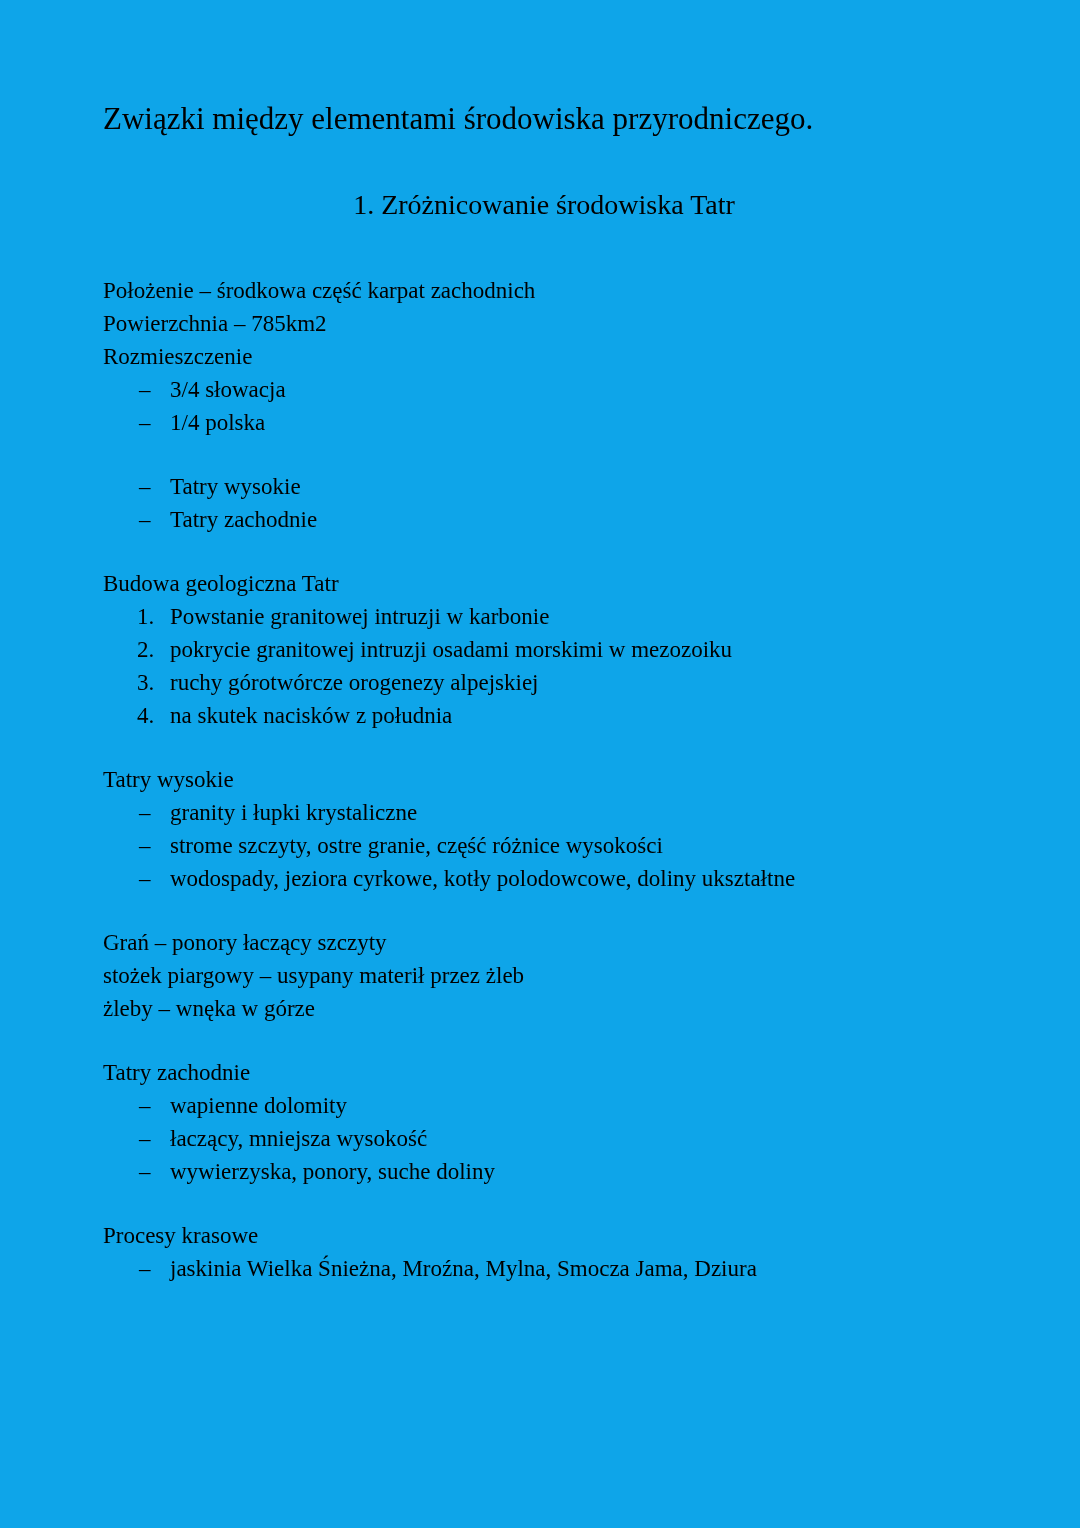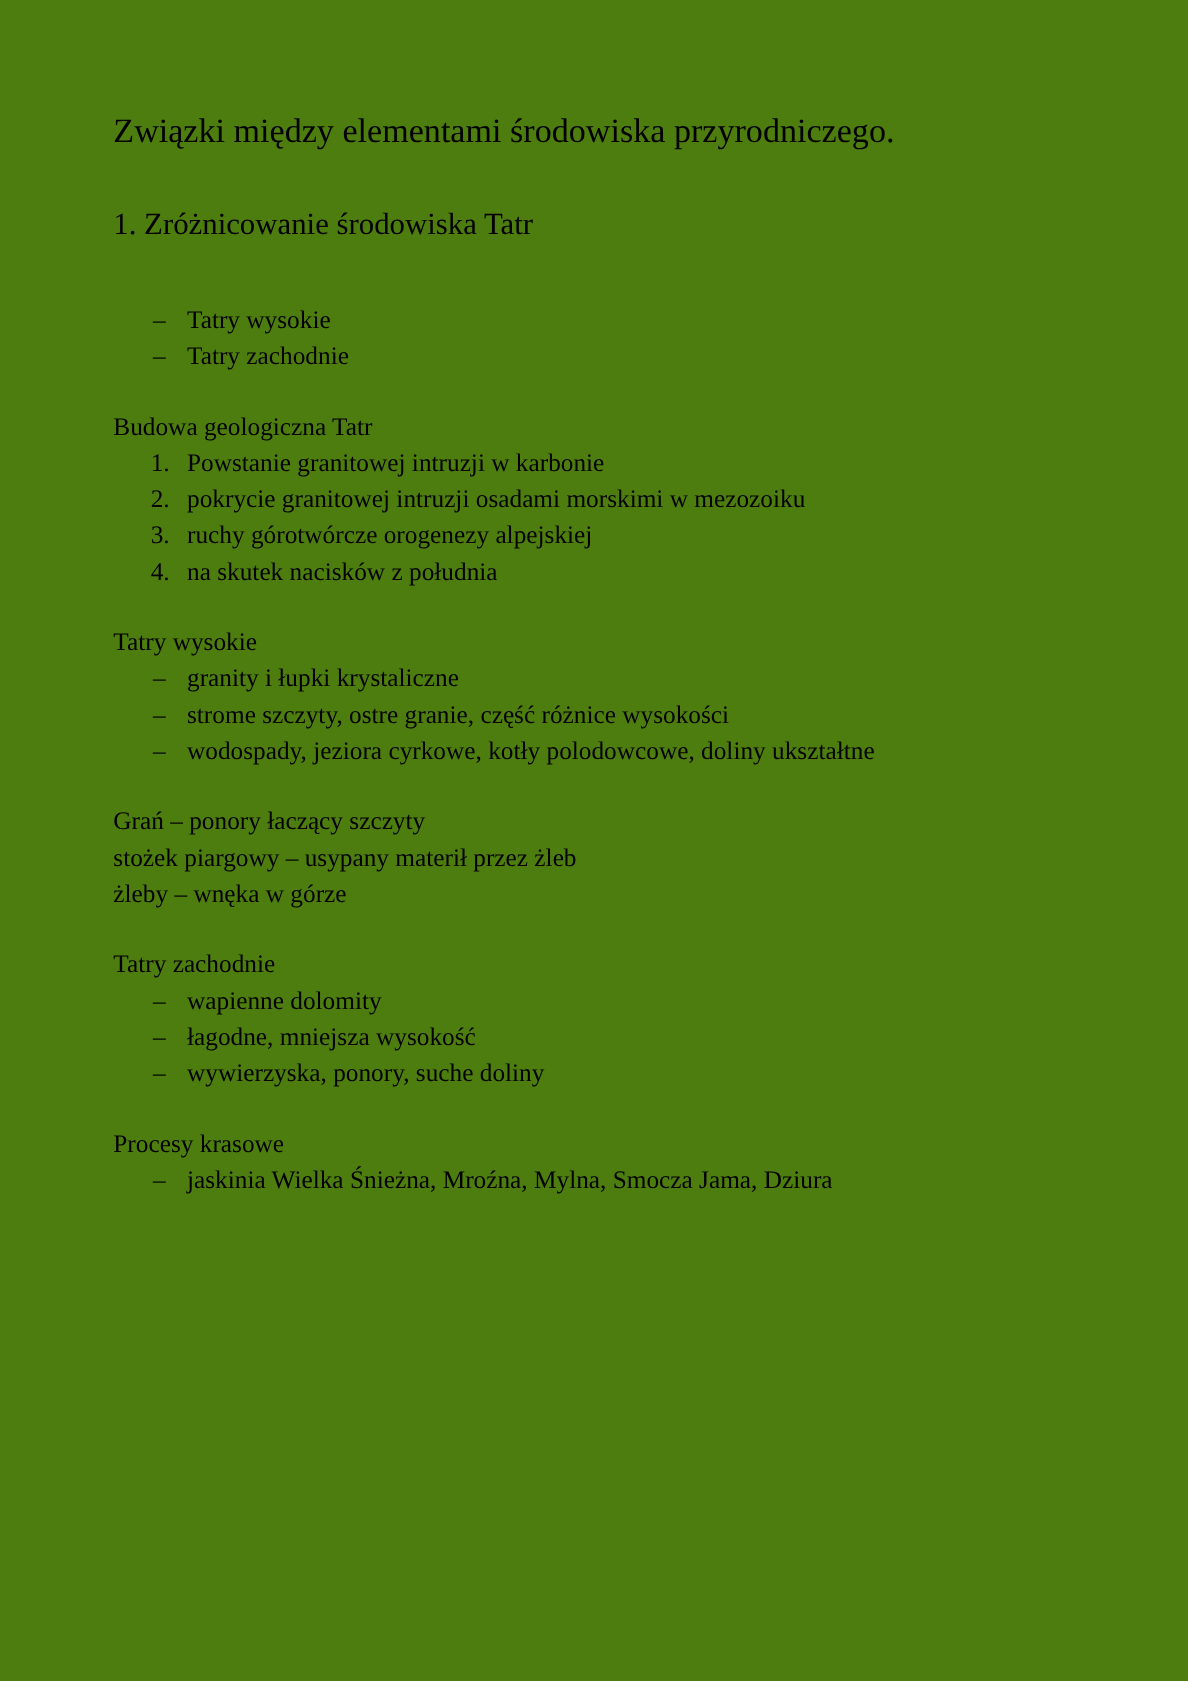--- a/index.html
+++ b/index.html
@@ -4,35 +4,35 @@
 <style>
   html, body {
     margin: 0;
     padding: 0;
     background: #ffffff;
   }
   .page {
     width: 1080px;
     min-height: 1528px;
     box-sizing: border-box;
-    background: #4d7c0f;
+    background: #0ea5e9;
     color: #000000;
     font-family: "Liberation Serif", serif;
     padding: 100px 95px 60px 103px;
   }
   .doc-title {
     font-size: 31px;
     font-weight: 400;
     margin: 0;
     line-height: 1.25;
   }
   .doc-subtitle {
     font-size: 28px;
     font-weight: 400;
-    text-align: left;
+    text-align: center;
     margin: 48px 0 52px 0;
     line-height: 1.25;
   }
   .doc-body {
     font-size: 23px;
     line-height: 33px;
   }
   .block {
     margin: 0 0 31px 0;
   }
@@ -68,20 +68,29 @@
   }
 </style>
 </head>
 <body>
 
 <div class="page">
   <h1 class="doc-title">Związki między elementami środowiska przyrodniczego.</h1>
   <h2 class="doc-subtitle">1. Zróżnicowanie środowiska Tatr</h2>
   <div class="doc-body">
       <section class="block">
+        <p class="line">Położenie – środkowa część karpat zachodnich</p>
+        <p class="line">Powierzchnia – 785km2</p>
+        <p class="line">Rozmieszczenie</p>
+        <ul class="dash-list">
+          <li>3/4 słowacja</li>
+          <li>1/4 polska</li>
+        </ul>
+      </section>
+      <section class="block">
         <ul class="dash-list">
           <li>Tatry wysokie</li>
           <li>Tatry zachodnie</li>
         </ul>
       </section>
       <section class="block">
         <p class="line">Budowa geologiczna Tatr</p>
         <ol class="num-list">
           <li>Powstanie granitowej intruzji w karbonie</li>
           <li>pokrycie granitowej intruzji osadami morskimi w mezozoiku</li>
@@ -99,21 +108,21 @@
       </section>
       <section class="block">
         <p class="line">Grań – ponory łaczący szczyty</p>
         <p class="line">stożek piargowy – usypany materił przez żleb</p>
         <p class="line">żleby – wnęka w górze</p>
       </section>
       <section class="block">
         <p class="line">Tatry zachodnie</p>
         <ul class="dash-list">
           <li>wapienne dolomity</li>
-          <li>łagodne, mniejsza wysokość</li>
+          <li>łaczący, mniejsza wysokość</li>
           <li>wywierzyska, ponory, suche doliny</li>
         </ul>
       </section>
       <section class="block">
         <p class="line">Procesy krasowe</p>
         <ul class="dash-list">
           <li>jaskinia Wielka Śnieżna, Mroźna, Mylna, Smocza Jama, Dziura</li>
         </ul>
       </section>
     </div>

